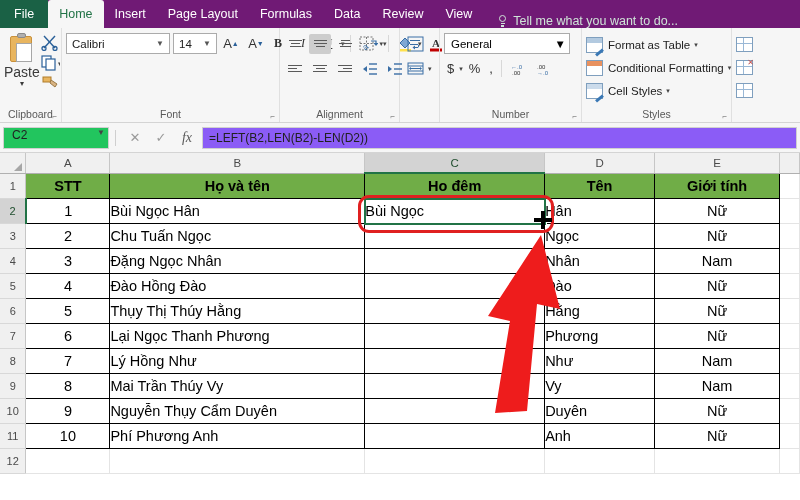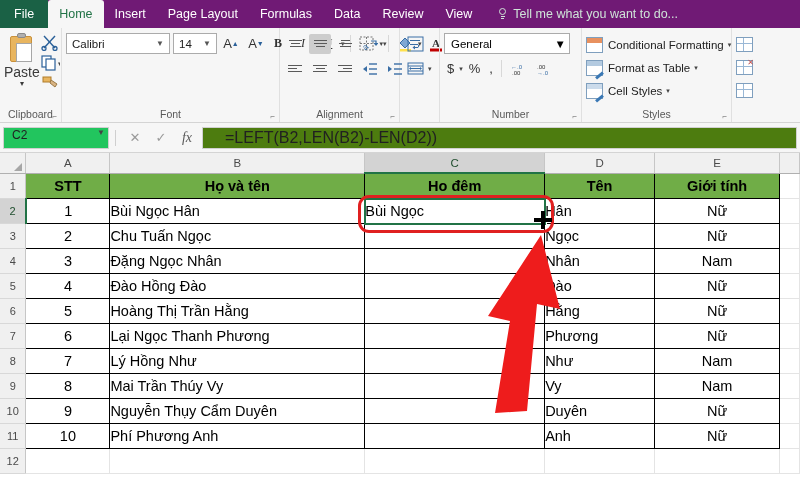--- a/index.html
+++ b/index.html
@@ -24,21 +24,21 @@
     color: #ffffff; font-size: 12.5px;
     white-space: nowrap; cursor: default;
   }
   .tab.file { background: #1a6145; padding: 0 14px; }
   .tab.active {
     background: #f6f6f6; color: #217346;
     border-radius: 3px 3px 0 0;
     font-weight: normal;
   }
   .tellme {
-    display: flex; align-items: center; gap: 5px;
+    display: flex; align-items: flex-end; gap: 5px;
     margin-left: 14px; color: #cfe4d8; font-size: 12.5px;
     height: 28px;
   }
   .bulb { display: inline-block; width: 11px; height: 13px; position: relative; }
   .bulb i {
     position: absolute; left: 2px; top: 0; width: 7px; height: 7px;
     border: 1.3px solid #cfe4d8; border-radius: 50%;
   }
   .bulb b {
     position: absolute; left: 3.4px; top: 8px; width: 4px; height: 1.3px;
@@ -186,23 +186,23 @@
   .namebox {
     width: 106px; height: 22px; background: #22c55e; border: 1px solid #d0d0d0;
     display: flex; align-items: flex-start; padding: 0 3px 0 8px; font-size: 12px; color: #212121;
   }
   .namebox .nv { flex: 1; }
   .namebox .nd { font-size: 8px; color: #444; }
   .fbsep { width: 1px; height: 16px; background: #cfcfcf; margin: 0 6px; }
   .fbicon { width: 26px; text-align: center; font-size: 13px; color: #9a9a9a; }
   .fbicon.fx { font-style: italic; font-family: "Liberation Serif", serif; color: #5a5a5a; font-size: 14px; }
   .fbinput {
-    flex: 1; height: 22px; background: #4d7c0f; border: 1px solid #d0d0d0;
-    display: flex; align-items: center; padding: 0 22px;
-    font-size: 16px; color: #212121; margin-left: 2px;
+    flex: 1; height: 22px; background: #8b5cf6; border: 1px solid #d0d0d0;
+    display: flex; align-items: center; padding: 0 6px;
+    font-size: 12px; color: #212121; margin-left: 2px;
   }
 
   
   .gridwrap { position: relative; width: 800px; height: 347px; background: #fff; overflow: hidden; }
   table.grid { border-collapse: collapse; table-layout: fixed; }
   table.grid td, table.grid th { padding: 0; margin: 0; }
 
   .colhdr {
     height: 20px; background: #f0f0f0; color: #4a4a4a;
     font-size: 11.5px; font-weight: normal; text-align: center;
@@ -509,29 +509,29 @@
           </div>
         </div>
       </div>
       <div class="group-label">Number</div>
       <div class="dialog-launcher">⌐</div>
     </div>
 
     <div class="group g-styles">
       <div class="group-body" style="flex-direction:column; padding-top:2px;">
         <div class="stylerow">
-          <span class="styleicon"></span>
-          <span>Conditional Formatting</span>
-          <span class="caretsm">▾</span>
-        </div>
-        <div class="stylerow">
           <span class="styleicon tbl">
               <span class="pen"></span>
             </span>
           <span>Format as Table</span>
+          <span class="caretsm">▾</span>
+        </div>
+        <div class="stylerow">
+          <span class="styleicon"></span>
+          <span>Conditional Formatting</span>
           <span class="caretsm">▾</span>
         </div>
         <div class="stylerow">
           <span class="styleicon cs">
               <span class="pen"></span>
             </span>
           <span>Cell Styles</span>
           <span class="caretsm">▾</span>
         </div>
       </div>
@@ -641,21 +641,21 @@
             <td class="cell bx ctr bl">4</td>
             <td class="cell bx lft">Đào Hồng Đào</td>
             <td class="cell bx lft"></td>
             <td class="cell bx lft">Đào</td>
             <td class="cell bx ctr">Nữ</td>
             <td class="cell empty"></td>
           </tr>
           <tr>
             <td class="rowhdr">6</td>
             <td class="cell bx ctr bl">5</td>
-            <td class="cell bx lft">Hoàng Thị Trần Hằng</td>
+            <td class="cell bx lft">Thụy Thị Thúy Hằng</td>
             <td class="cell bx lft"></td>
             <td class="cell bx lft">Hằng</td>
             <td class="cell bx ctr">Nữ</td>
             <td class="cell empty"></td>
           </tr>
           <tr>
             <td class="rowhdr">7</td>
             <td class="cell bx ctr bl">6</td>
             <td class="cell bx lft">Lại Ngọc Thanh Phương</td>
             <td class="cell bx lft"></td>

